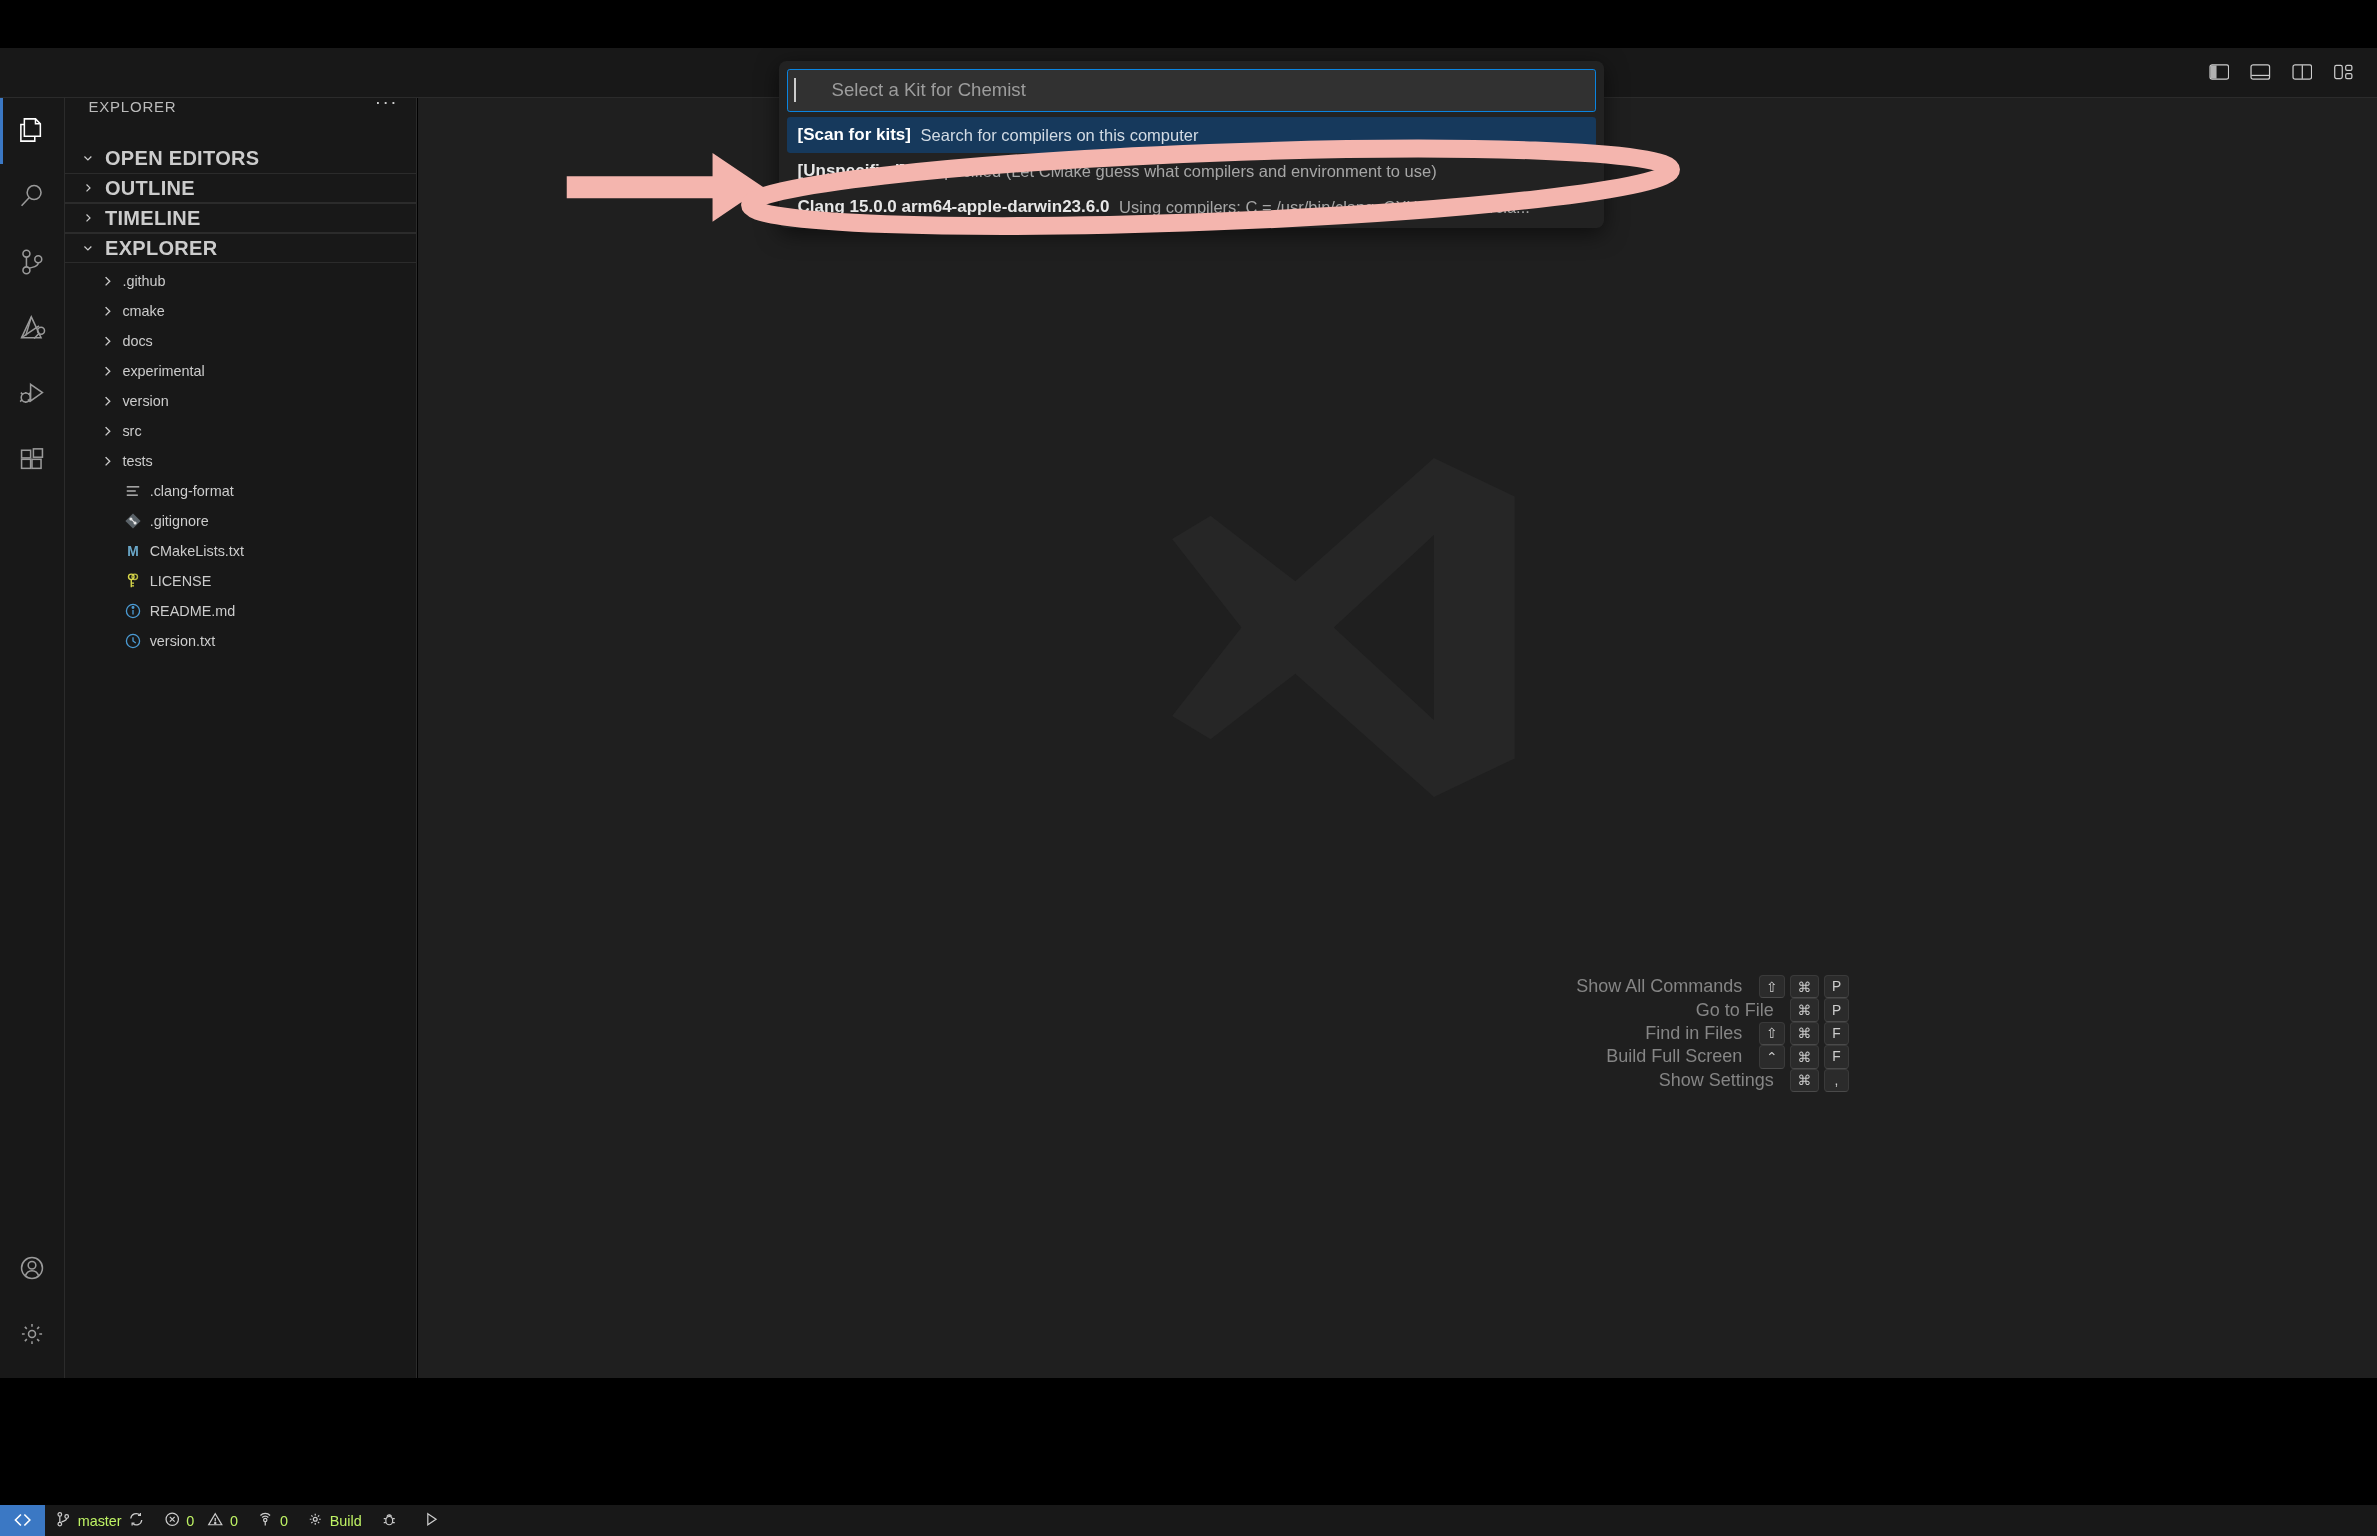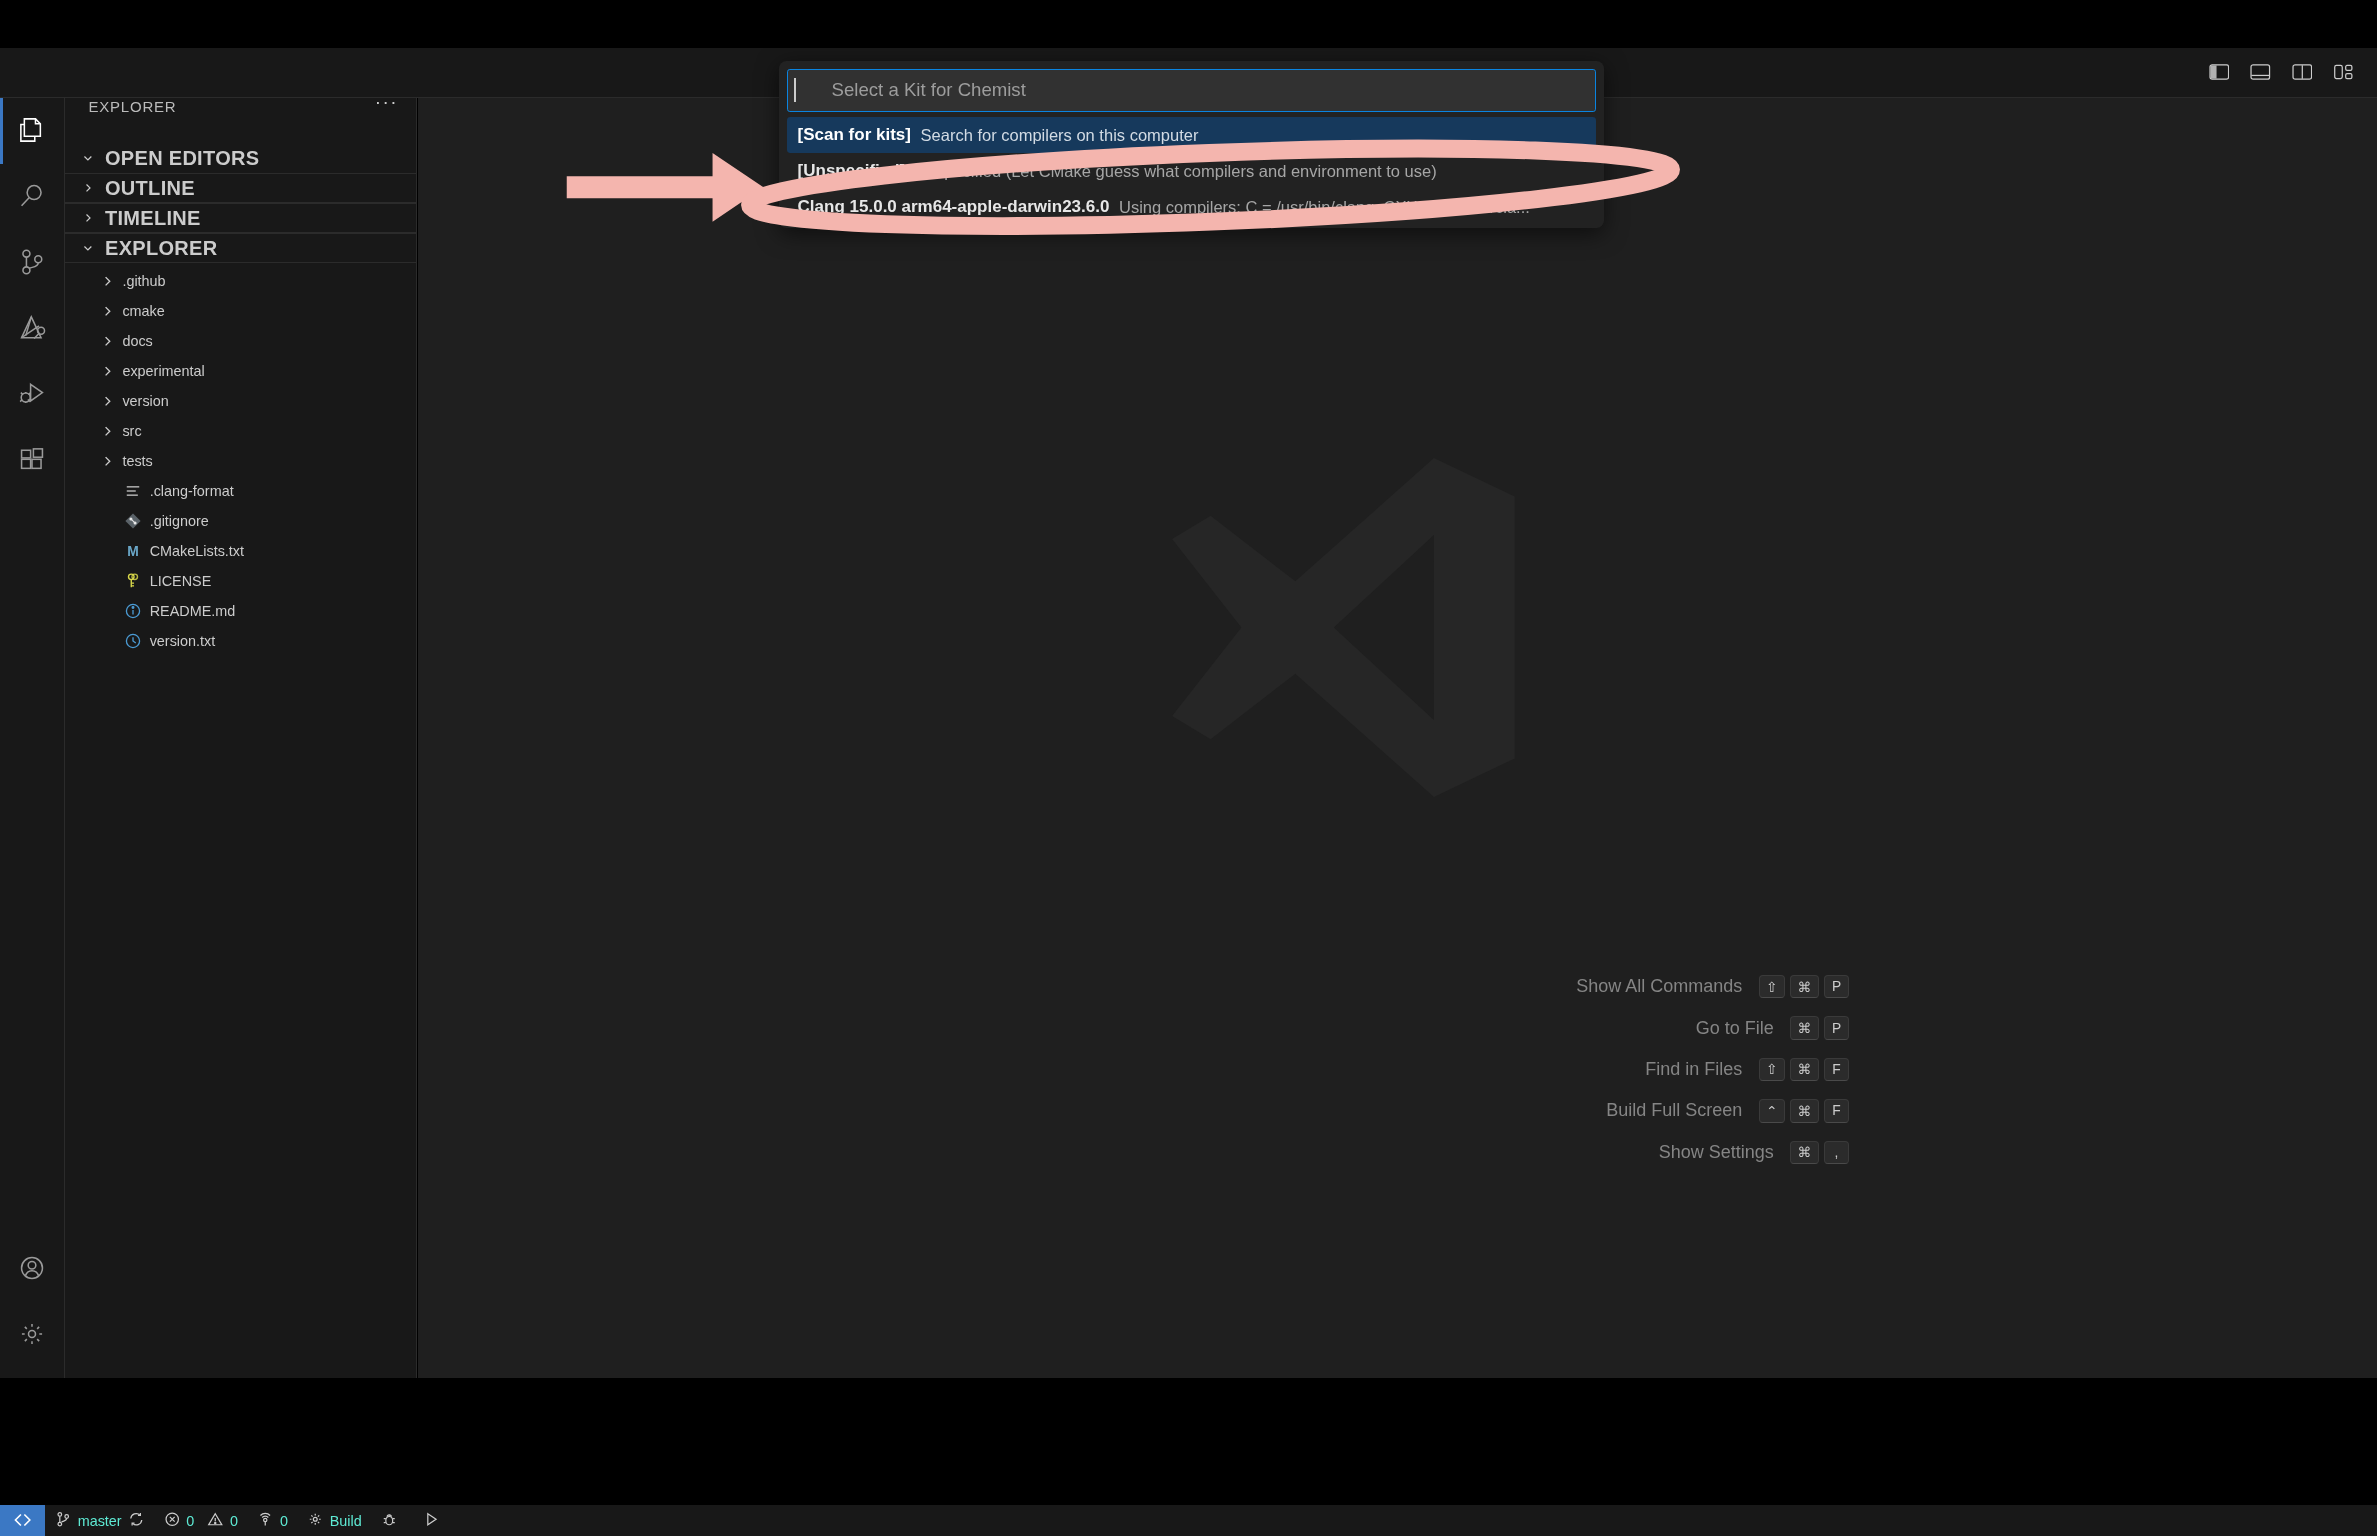--- a/index.html
+++ b/index.html
@@ -74,21 +74,21 @@
   .editor {
     position:absolute; left:418px; top:98px; width:1959px; height:1280px;
     background:#1f1f1f;
   }
   .watermark-logo {
     position:absolute; left:710px; top:337px; width:427px; height:385px;
     opacity:1;
   }
   .shortcuts {
     position:absolute; left:619px; top:877px; width:812px;
-    display:flex; flex-direction:column; gap:18px;
+    display:flex; flex-direction:column; 
   }
   .sc-row { display:flex; align-items:center; justify-content:flex-end; gap:8.3px; }
   .sc-label { color:#858585; font-size:18px; margin-right:8.3px; }
   .sc-keys { display:flex; gap:5.5px; }
   .key {
     min-width:25px; height:23.4px; padding:0 6.2px;
     background:#2b2b2b; border:0.7px solid #3a3a3a; border-bottom:1.4px solid #4a4a4a;
     border-radius:4.1px; color:#cccccc; font-size:13.8px;
     display:flex; align-items:center; justify-content:center;
   }
@@ -128,21 +128,21 @@
     position:absolute; left:0; bottom:0; width:2377px; height:32px;
     background:#181818; display:flex; align-items:center;
   }
   .sb-remote {
     height:32px; background:#3b78c4; color:#fff; display:flex; align-items:center;
     padding:0 12.4px;
   }
   .sb-remote svg { width:20.6px; height:18px; }
   .sb-item {
     height:32px; display:flex; align-items:center; gap:6.2px;
-    padding:0 9.6px; color:#5eead4; font-size:14.4px; white-space:nowrap;
+    padding:0 9.6px; color:#bef264; font-size:14.4px; white-space:nowrap;
   }
   .sb-item svg { width:16.5px; height:16.5px; }
 </style>
 </head>
 <body>
 
 <div id="root">
 
   <div class="top-black"></div>
 

